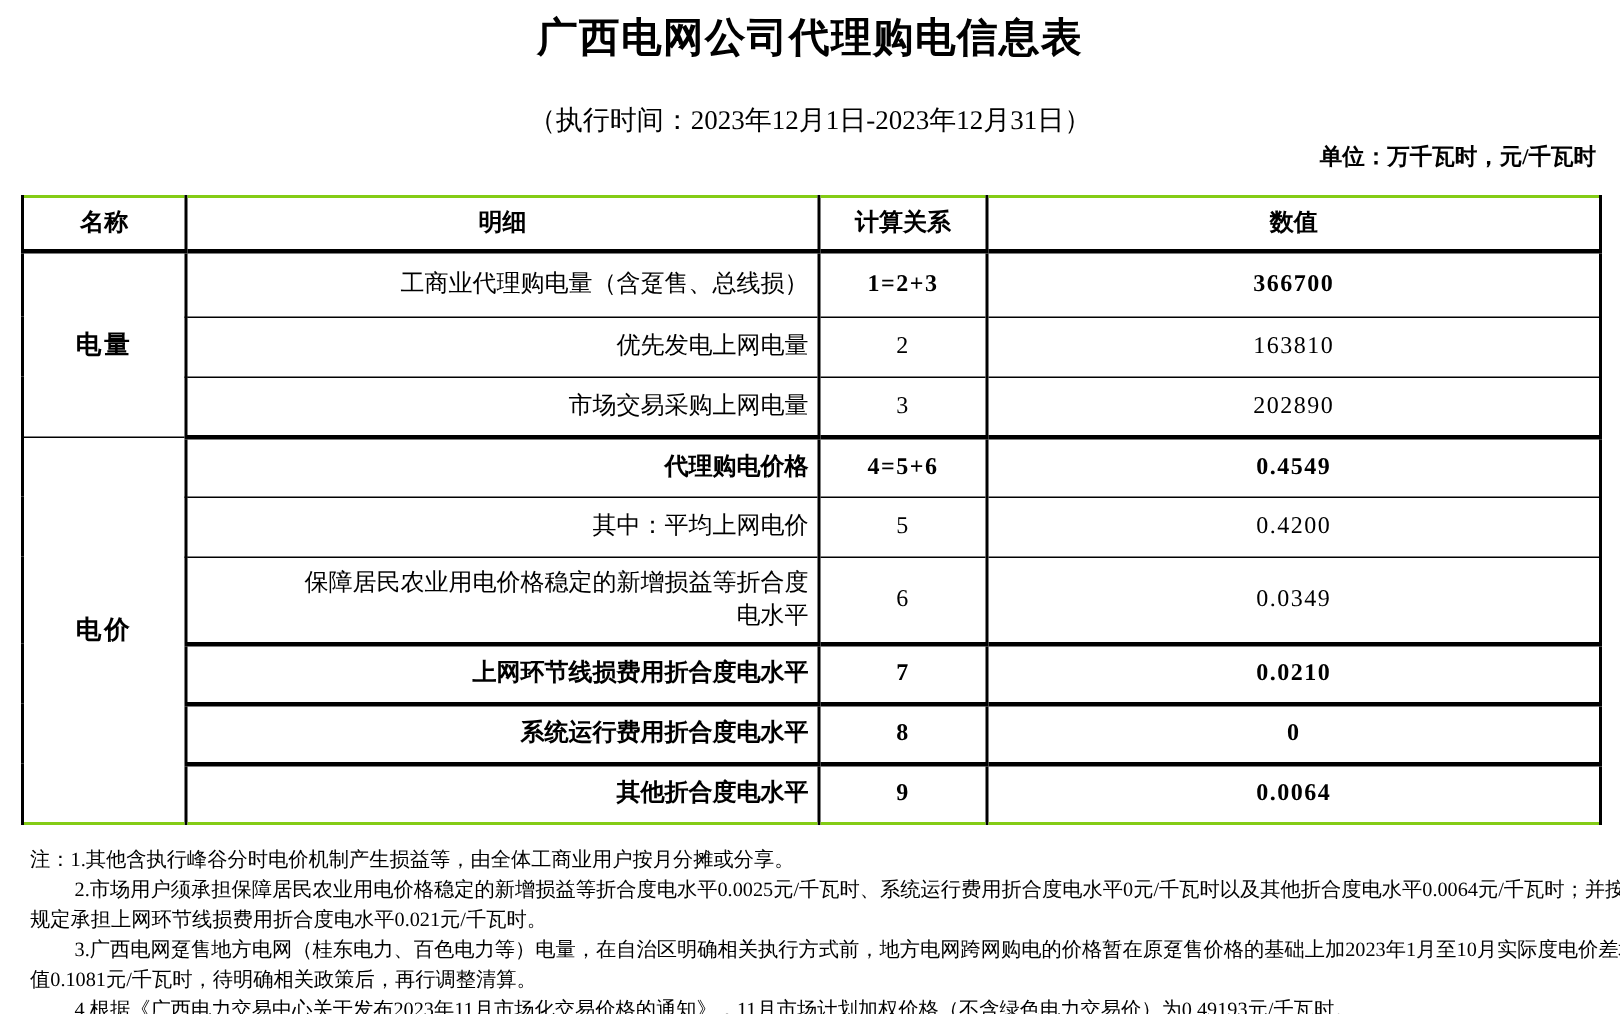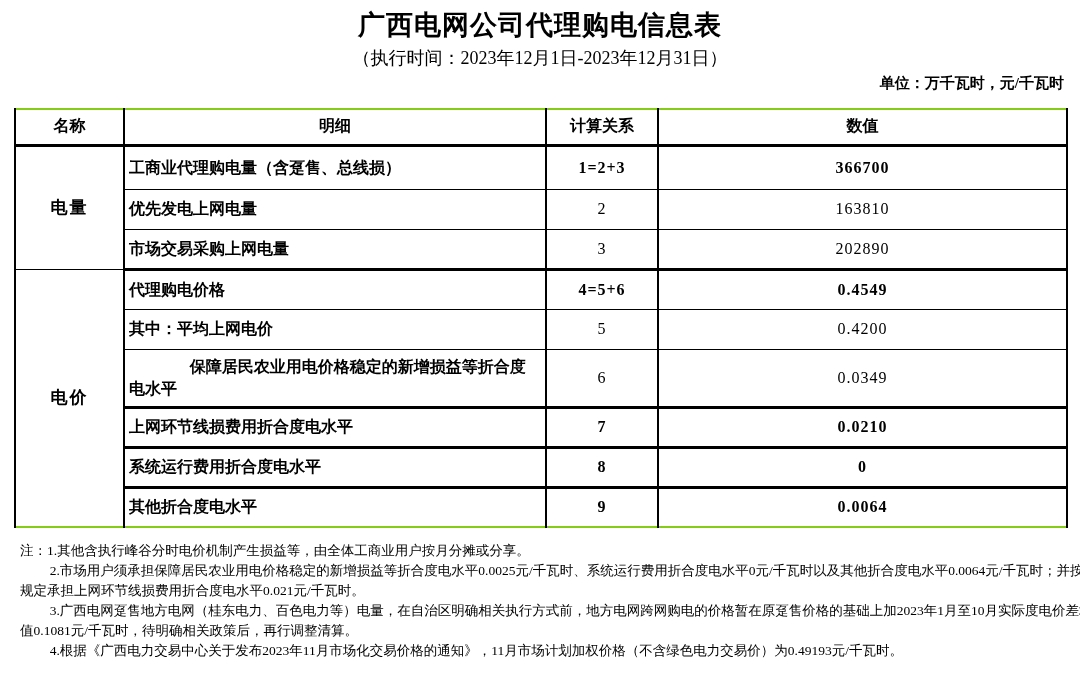--- a/index.html
+++ b/index.html
@@ -15,21 +15,21 @@
     text-align: center;
     font-size: 27px;
     font-weight: 700;
     letter-spacing: 1px;
     line-height: 36px;
   }
   .doc-subtitle {
     text-align: center;
     font-size: 18px;
     font-weight: 400;
-    margin-top: 3px;
+    margin-top: 25px;
     line-height: 24px;
   }
   .unit-note {
     text-align: right;
     font-size: 15px;
     font-weight: 700;
     margin: 4px 16px 3px 0;
     line-height: 18px;
   }
 
@@ -50,21 +50,21 @@
     vertical-align: middle;
     padding: 2px 6px;
   }
   .info-table th { font-weight: 700; text-align: center; }
   .info-table td.name-cell {
     text-align: center;
     font-weight: 700;
     font-size: 17px;
     letter-spacing: 2px;
   }
-  .info-table td.detail-cell { text-align: left; padding-left: 4px; line-height: 22px; font-weight: bold; }
+  .info-table td.detail-cell { text-align: right; padding-left: 4px; line-height: 22px; }
   .info-table td.calc-cell, .info-table td.value-cell { text-align: center; letter-spacing: 1px; }
   .info-table .b { font-weight: 700; }
   .info-table tr.tb > th, .info-table tr.tb > td { border-bottom-width: 3px; }
   .first-indent { text-indent: 3.8em; }
 
   .notes {
     margin: 13px 2px 0 20px;
     width: 1075px;
     font-size: 13.5px;
     line-height: 20px;

